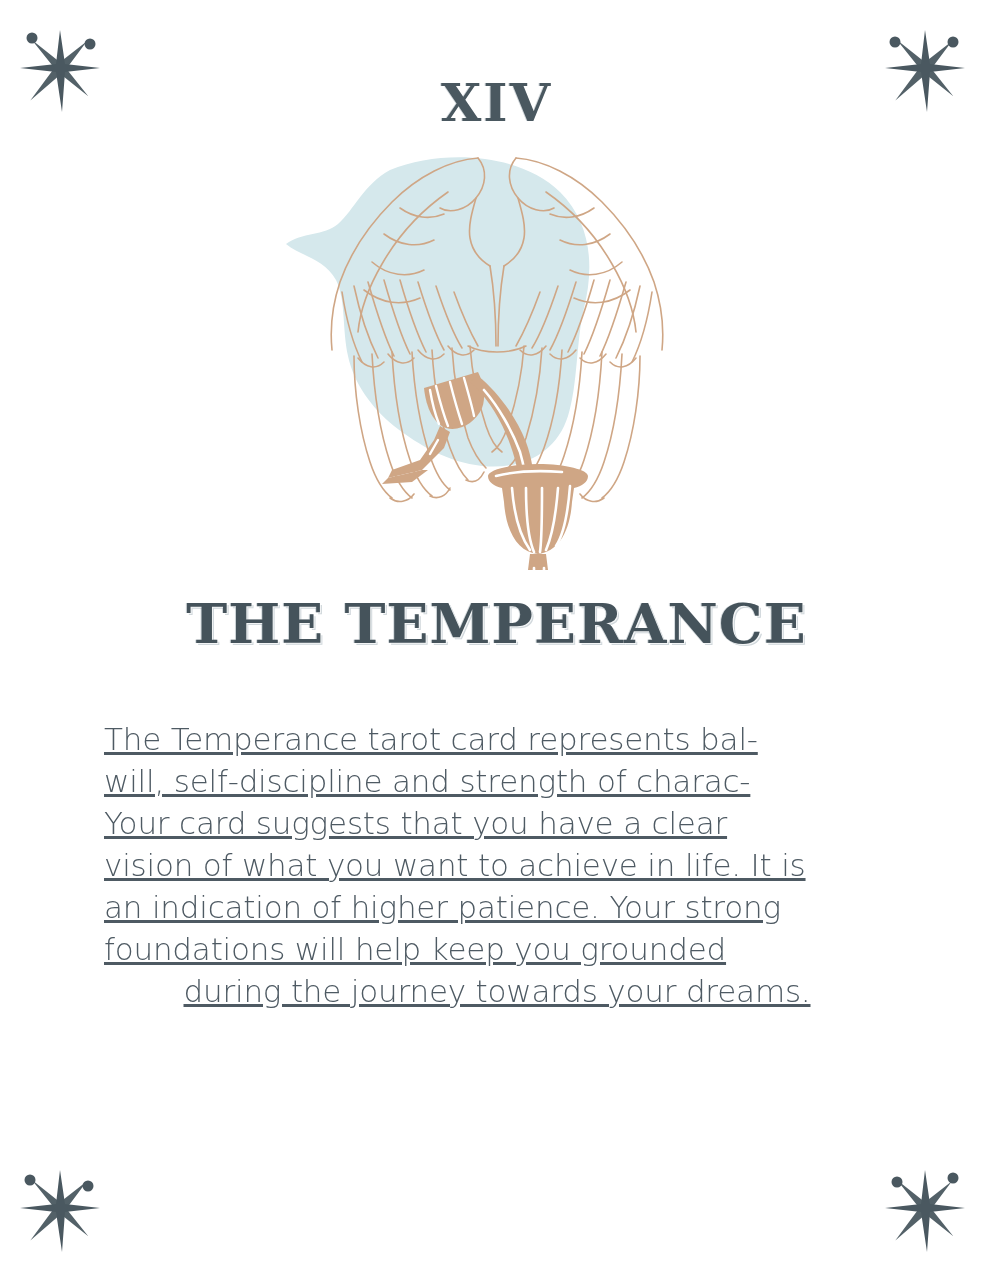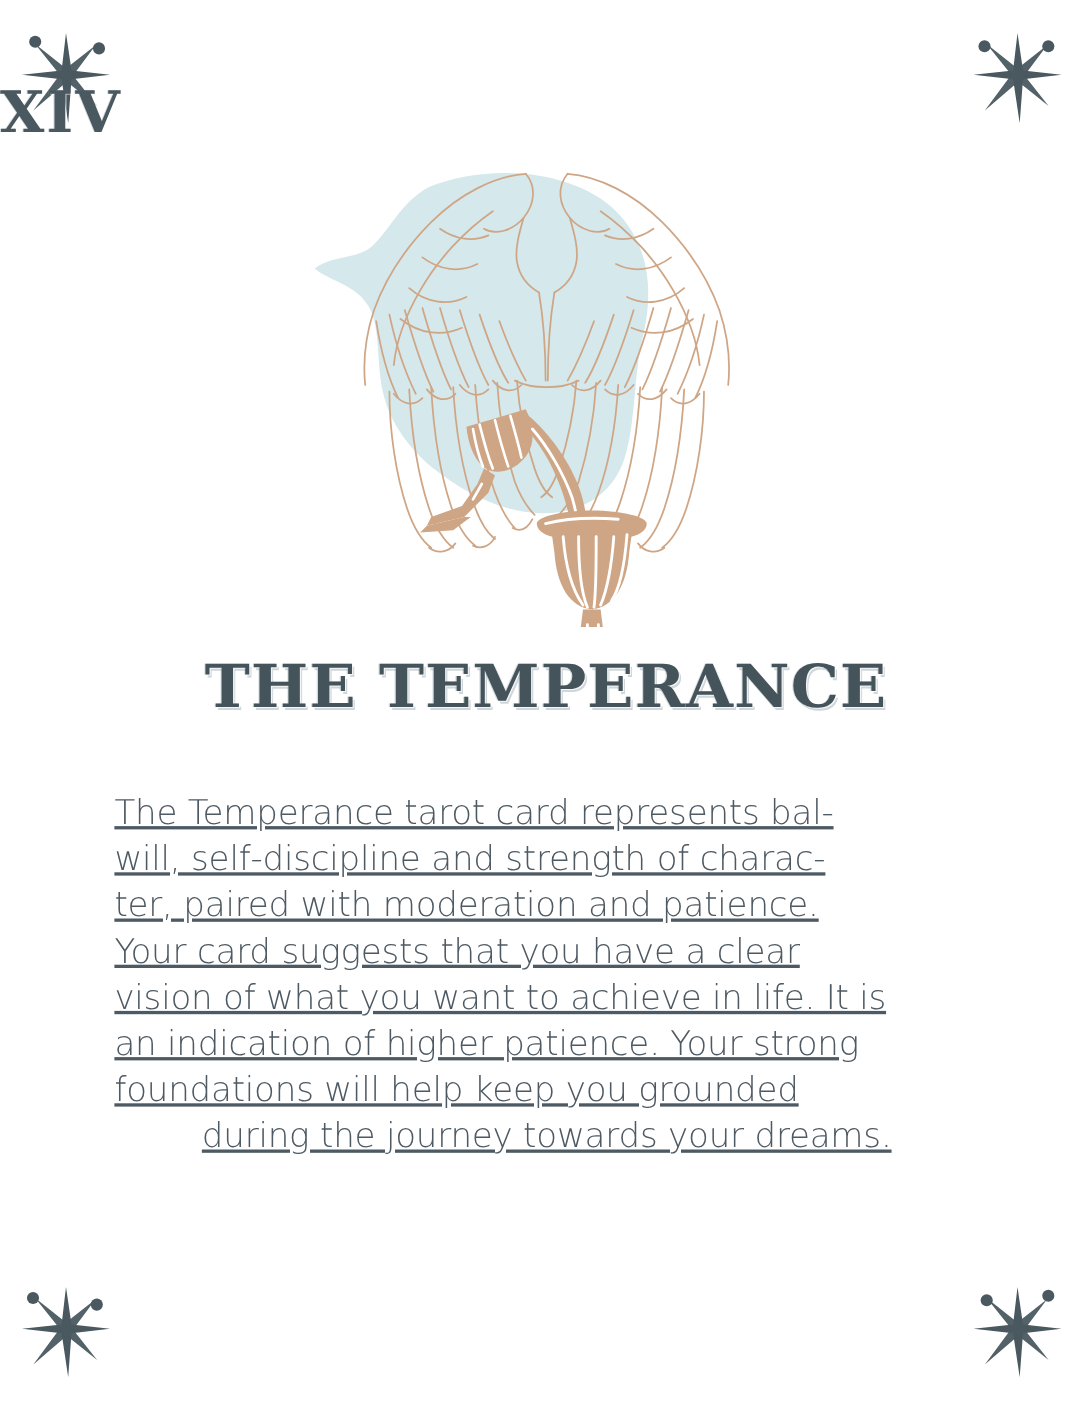--- a/index.html
+++ b/index.html
@@ -34,20 +34,21 @@
   .sparkle-tr { right: 8px; top: 12px; }
   .sparkle-bl { left: 8px;  bottom: 12px; }
   .sparkle-br { right: 8px; bottom: 12px; }
 
   
   .numeral {
     position: absolute;
     top: 72px;
     left: 0;
     width: 100%;
+    text-align: center;
     font-family: "DejaVu Serif", serif;
     font-weight: 700;
     font-size: 52px;
     letter-spacing: 2px;
     color: #4a5860;
     text-shadow: 1px 1px 0 rgba(255,255,255,0.55), -1px 0 0 rgba(120,138,148,0.35);
   }
 
   
   .illustration {
@@ -293,21 +294,20 @@
         </g>
       </g>
     </svg>
   </div>
 
   <div class="title">THE TEMPERANCE</div>
 
   <div class="description">
     <span>The Temperance tarot card represents bal-</span>
     <span>will, self-discipline and strength of charac-</span>
-    <span>ter, paired with moderation and patience.</span>
     <span>Your card suggests that you have a clear</span>
     <span>vision of what you want to achieve in life. It is</span>
     <span>an indication of higher patience. Your strong</span>
     <span>foundations will help keep you grounded</span>
     <span>during the journey towards your dreams.</span>
   </div>
 
 </div>
 
 </body></html>

